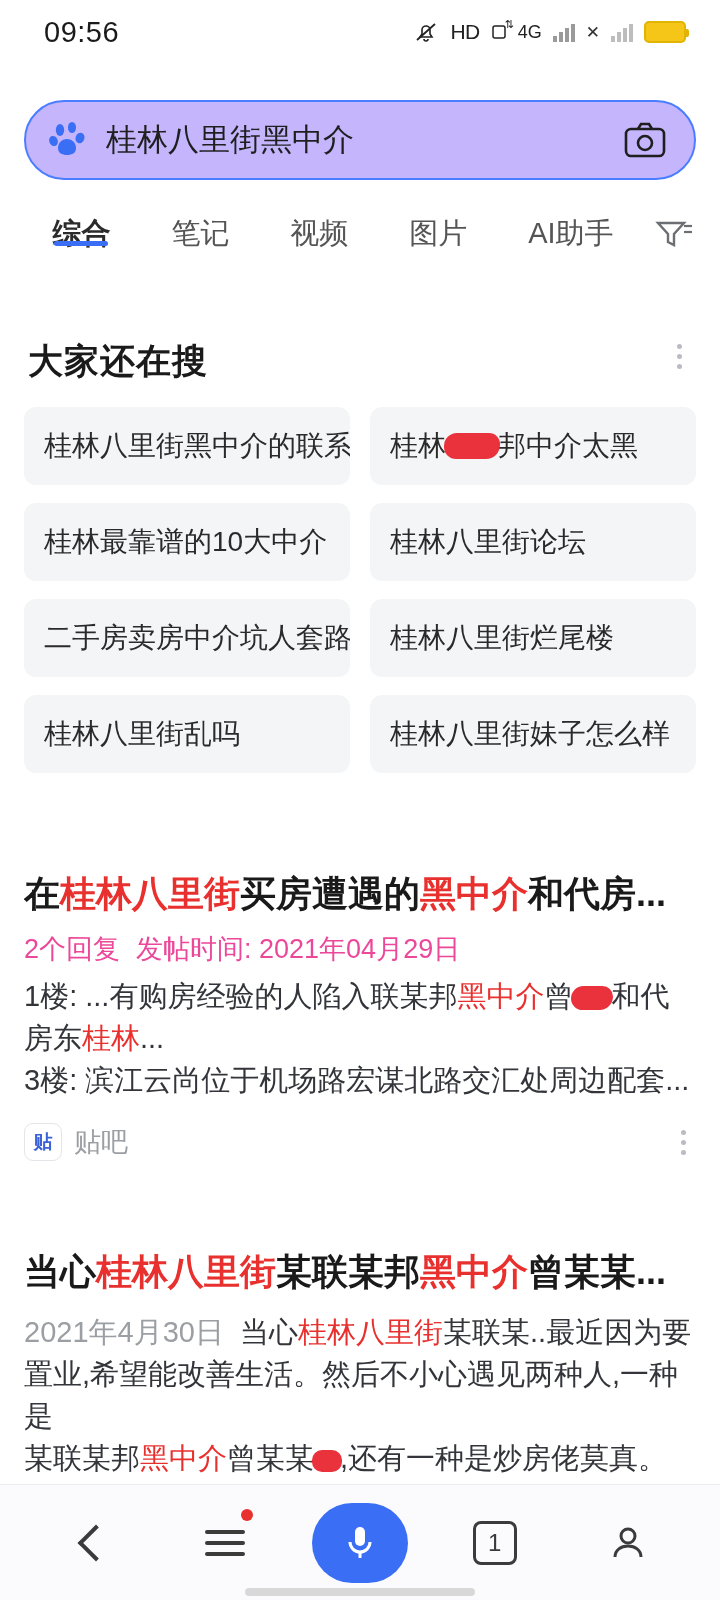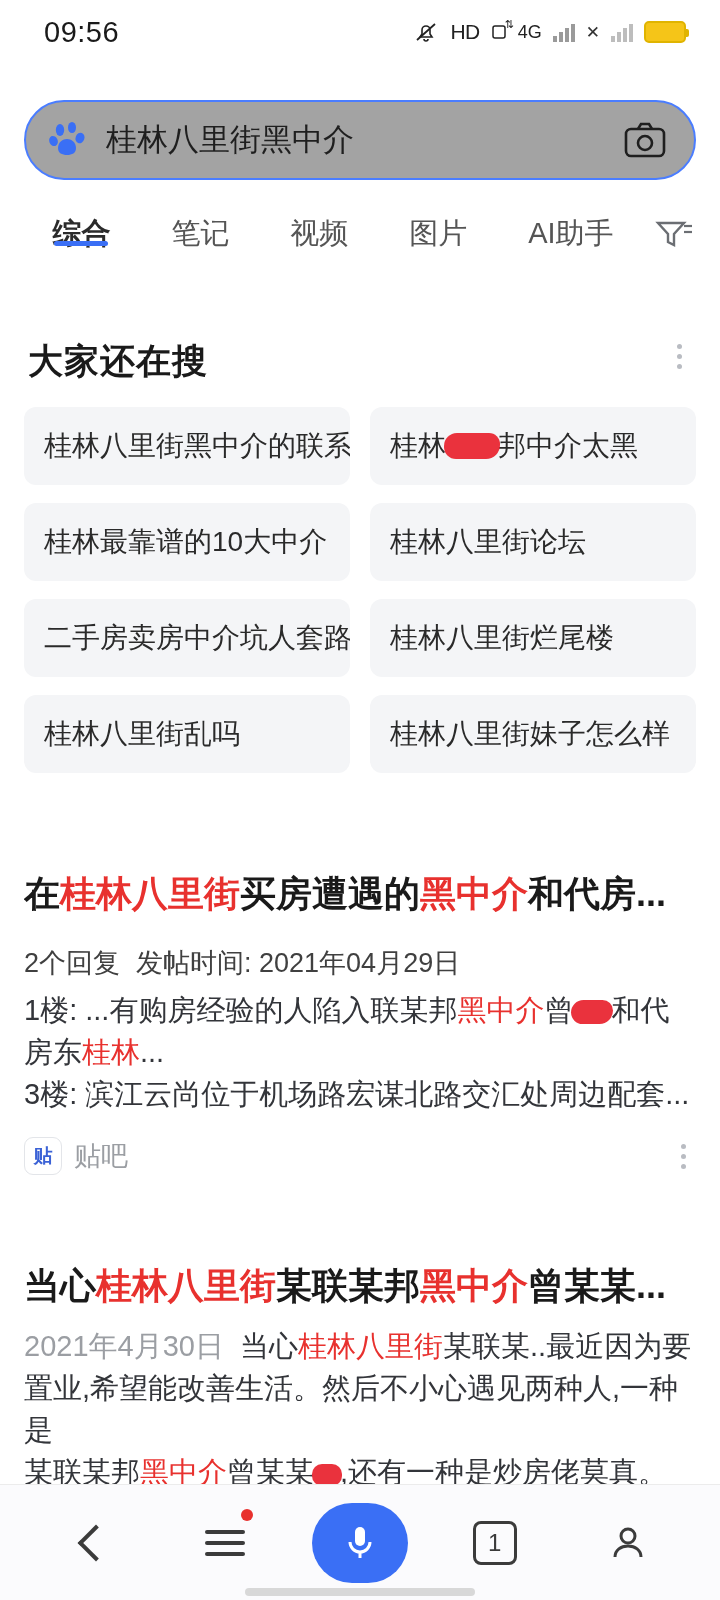--- a/index.html
+++ b/index.html
@@ -85,21 +85,21 @@
     padding: 12px 24px 10px 24px;
     background: #fff;
   }
   .searchbar {
     height: 80px;
     border: 2px solid #4a7dff;
     border-radius: 42px;
     display: flex;
     align-items: center;
     padding: 0 26px 0 22px;
-    background: #a3a3a3;
+    background: #c4b5fd;
   }
   .paw {
     width: 44px; height: 44px;
     flex: 0 0 44px;
     display: flex; align-items: center; justify-content: center;
     position: relative;
   }
   .paw svg { display: block; }
   .search-text {
     flex: 1;
@@ -232,22 +232,22 @@
     font-weight: bold;
     color: #1a1a1a;
     line-height: 1.28;
     letter-spacing: 0px;
     white-space: nowrap;
     overflow: hidden;
   }
   .hl { color: #e8312e; }
   .r-meta {
     font-size: 27px;
-    color: #404040;
-    margin-top: 28px;
+    color: #ec4899;
+    margin-top: 14px;
     white-space: nowrap;
   }
   .r-meta .gap { display: inline-block; width: 16px; }
   .r-snippet {
     font-size: 29px;
     color: #33353a;
     line-height: 1.45;
     margin-top: 8px;
   }
   .r-snippet .hl { color: #e8312e; }

